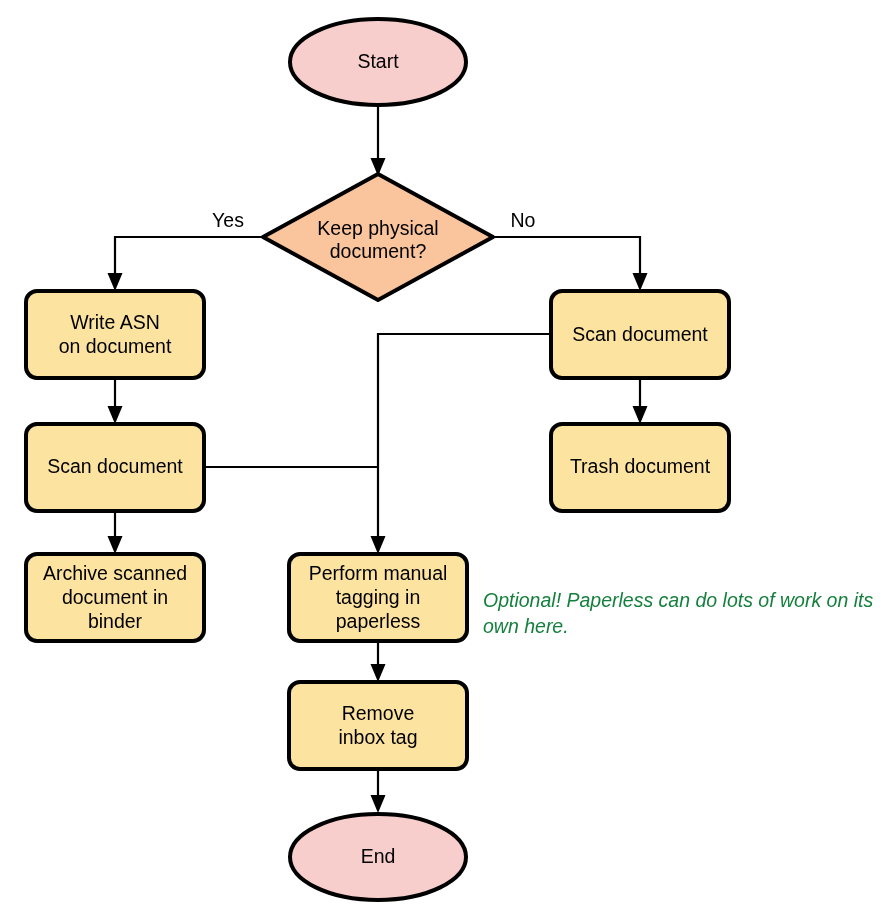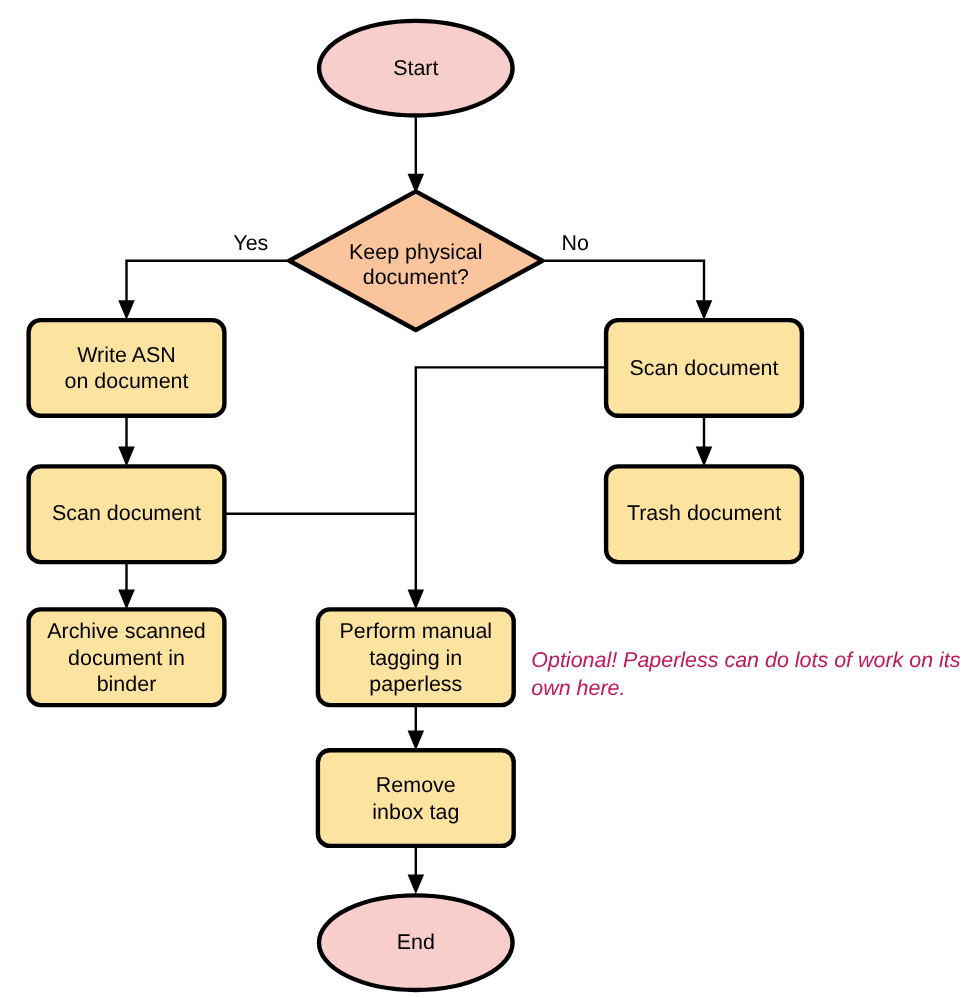--- a/index.html
+++ b/index.html
@@ -60,21 +60,21 @@
     fill: #000000;
     text-anchor: middle;
     dominant-baseline: middle;
     white-space: pre;
   }
   .note-text {
     position: absolute;
     font-family: "Liberation Sans", sans-serif;
     font-size: 19.5px;
     font-style: italic;
-    color: #be185d;
+    color: #15803d;
     line-height: 26px;
     left: 483px;
     top: 587px;
     width: 400px;
   }
 </style>
 </head>
 <body>
 
 <div id="diagram-root">

